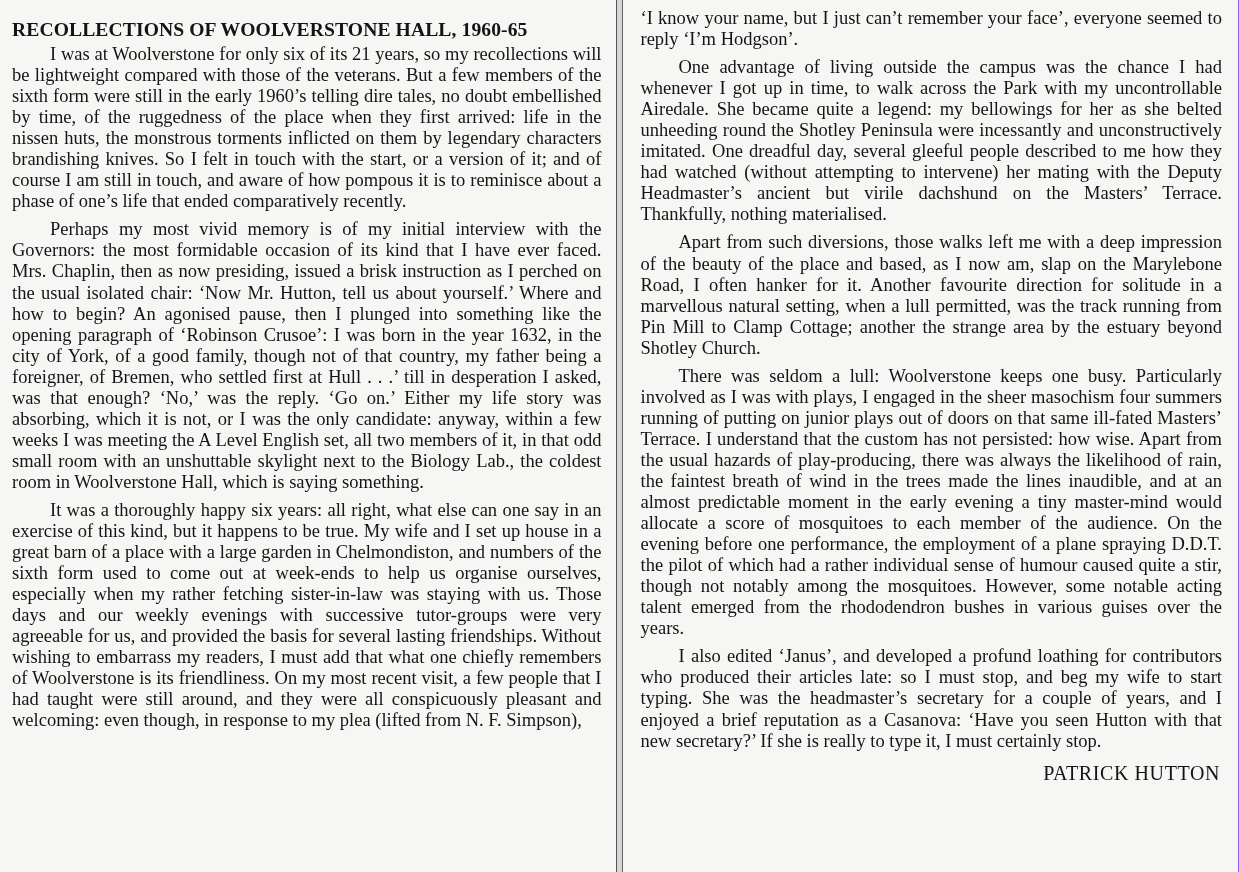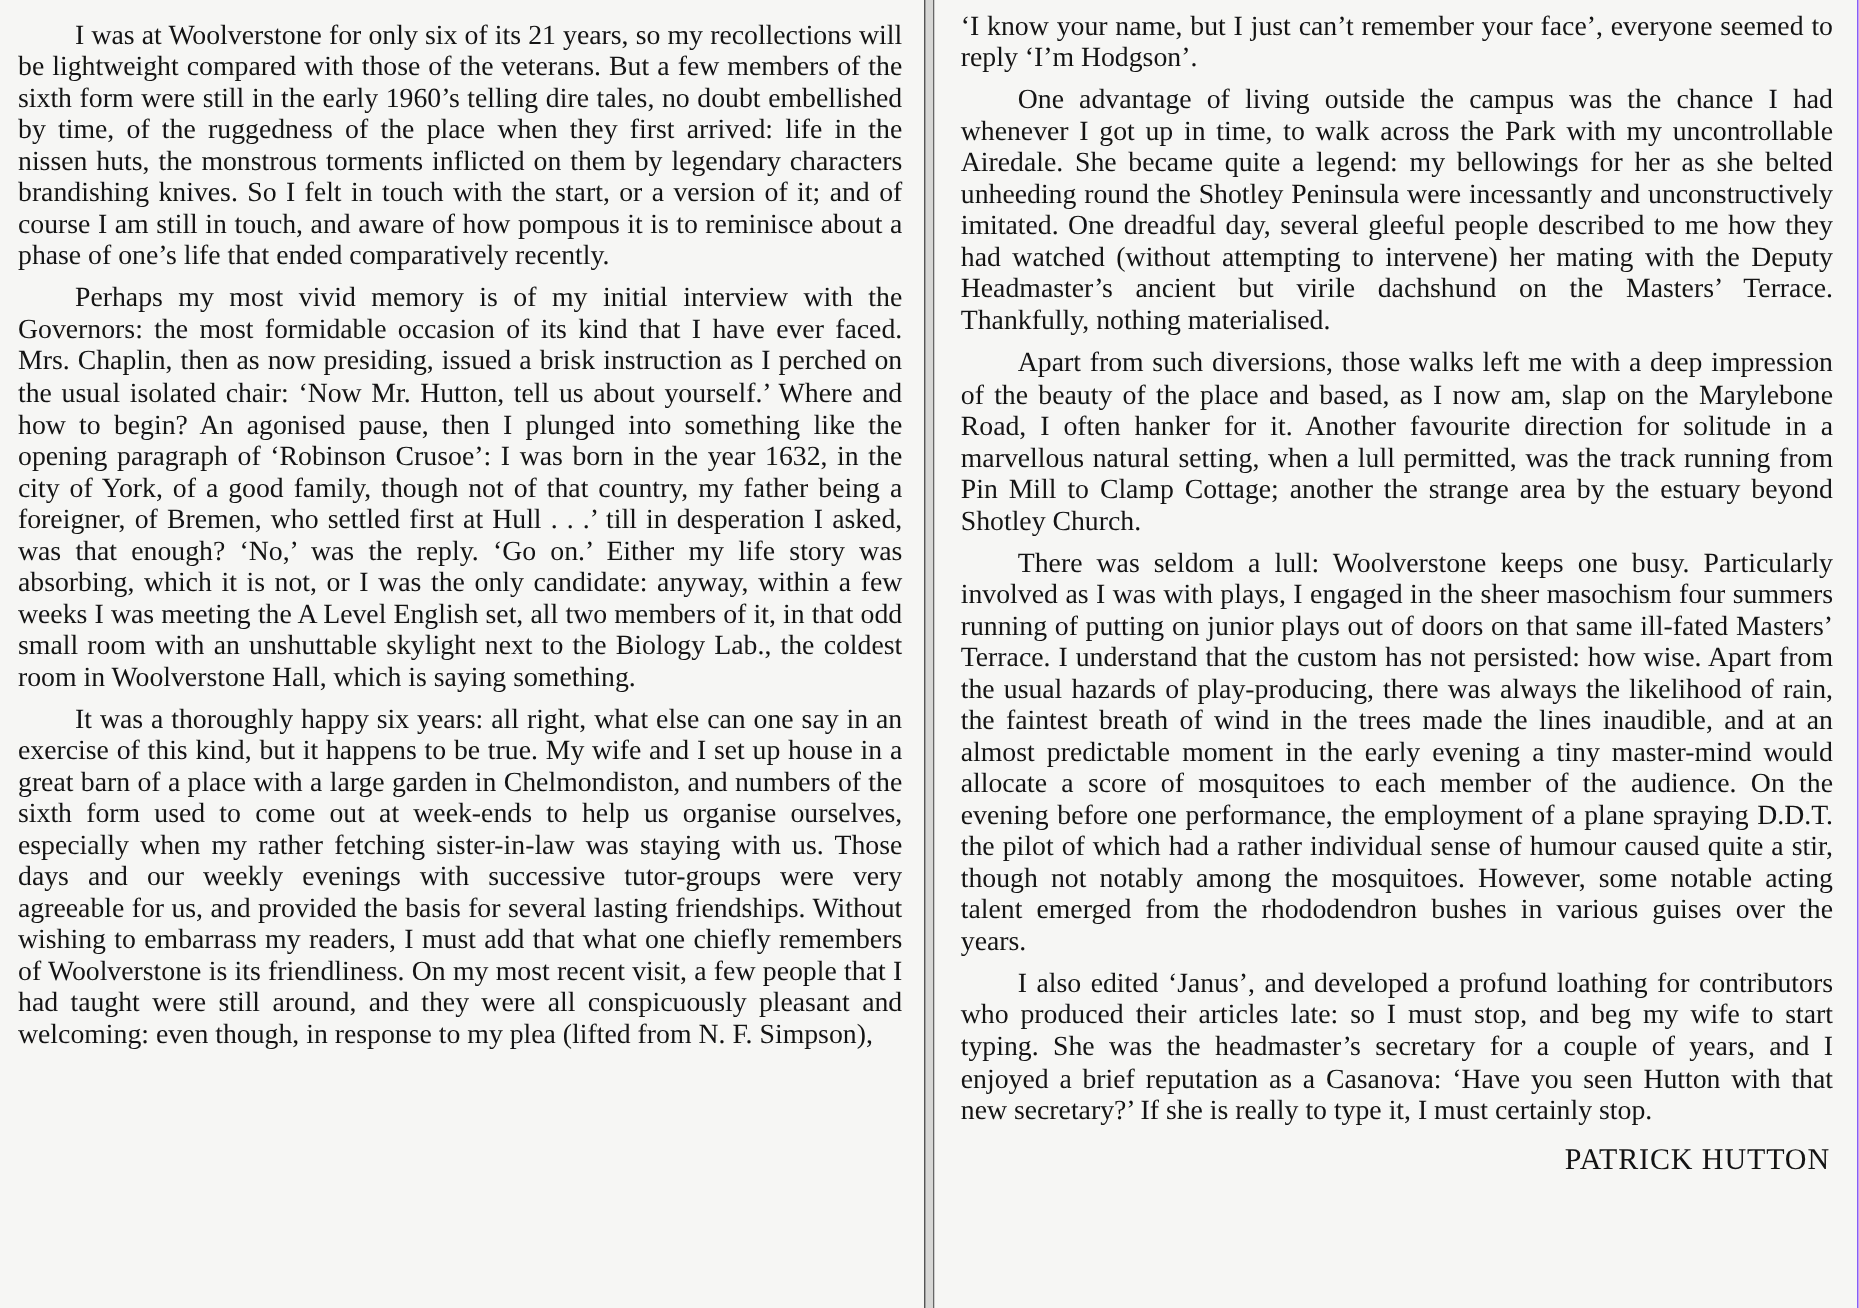--- a/index.html
+++ b/index.html
@@ -31,20 +31,21 @@
     .sig {
       text-align: right; font-size: 20px; letter-spacing: 0.6px;
       margin-top: 10px; margin-right: 2px;
     }
   </style>
 </head>
 <body>
 
 <div class="spread">
   <div class="page page-left">
+    <div class="title">RECOLLECTIONS OF WOOLVERSTONE HALL, 1960-65</div>
     <p>I was at Woolverstone for only six of its 21 years, so my recollections will be lightweight compared with those of the veterans. But a few members of the sixth form were still in the early 1960’s telling dire tales, no doubt embellished by time, of the ruggedness of the place when they first arrived: life in the nissen huts, the monstrous torments inflicted on them by legendary characters brandishing knives. So I felt in touch with the start, or a version of it; and of course I am still in touch, and aware of how pompous it is to reminisce about a phase of one’s life that ended comparatively recently.</p>
     <p>Perhaps my most vivid memory is of my initial interview with the Governors: the most formidable occasion of its kind that I have ever faced. Mrs. Chaplin, then as now presiding, issued a brisk instruction as I perched on the usual isolated chair: ‘Now Mr. Hutton, tell us about yourself.’ Where and how to begin? An agonised pause, then I plunged into something like the opening paragraph of ‘Robinson Crusoe’: I was born in the year 1632, in the city of York, of a good family, though not of that country, my father being a foreigner, of Bremen, who settled first at Hull . . .’ till in desperation I asked, was that enough? ‘No,’ was the reply. ‘Go on.’ Either my life story was absorbing, which it is not, or I was the only candidate: anyway, within a few weeks I was meeting the A Level English set, all two members of it, in that odd small room with an unshuttable skylight next to the Biology Lab., the coldest room in Woolverstone Hall, which is saying something.</p>
     <p>It was a thoroughly happy six years: all right, what else can one say in an exercise of this kind, but it happens to be true. My wife and I set up house in a great barn of a place with a large garden in Chelmondiston, and numbers of the sixth form used to come out at week-ends to help us organise ourselves, especially when my rather fetching sister-in-law was staying with us. Those days and our weekly evenings with successive tutor-groups were very agreeable for us, and provided the basis for several lasting friendships. Without wishing to embarrass my readers, I must add that what one chiefly remembers of Woolverstone is its friendliness. On my most recent visit, a few people that I had taught were still around, and they were all conspicuously pleasant and welcoming: even though, in response to my plea (lifted from N. F. Simpson),</p>
   </div>
   <div class="gutter"></div>
   <div class="page page-right">
     <p class="cont">‘I know your name, but I just can’t remember your face’, everyone seemed to reply ‘I’m Hodgson’.</p>
     <p>One advantage of living outside the campus was the chance I had whenever I got up in time, to walk across the Park with my uncontrollable Airedale. She became quite a legend: my bellowings for her as she belted unheeding round the Shotley Peninsula were incessantly and unconstructively imitated. One dreadful day, several gleeful people described to me how they had watched (without attempting to intervene) her mating with the Deputy Headmaster’s ancient but virile dachshund on the Masters’ Terrace. Thankfully, nothing materialised.</p>
     <p>Apart from such diversions, those walks left me with a deep impression of the beauty of the place and based, as I now am, slap on the Marylebone Road, I often hanker for it. Another favourite direction for solitude in a marvellous natural setting, when a lull permitted, was the track running from Pin Mill to Clamp Cottage; another the strange area by the estuary beyond Shotley Church.</p>
     <p>There was seldom a lull: Woolverstone keeps one busy. Particularly involved as I was with plays, I engaged in the sheer masochism four summers running of putting on junior plays out of doors on that same ill-fated Masters’ Terrace. I understand that the custom has not persisted: how wise. Apart from the usual hazards of play-producing, there was always the likelihood of rain, the faintest breath of wind in the trees made the lines inaudible, and at an almost predictable moment in the early evening a tiny master-mind would allocate a score of mosquitoes to each member of the audience. On the evening before one performance, the employment of a plane spraying D.D.T. the pilot of which had a rather individual sense of humour caused quite a stir, though not notably among the mosquitoes. However, some notable acting talent emerged from the rhododendron bushes in various guises over the years.</p>

